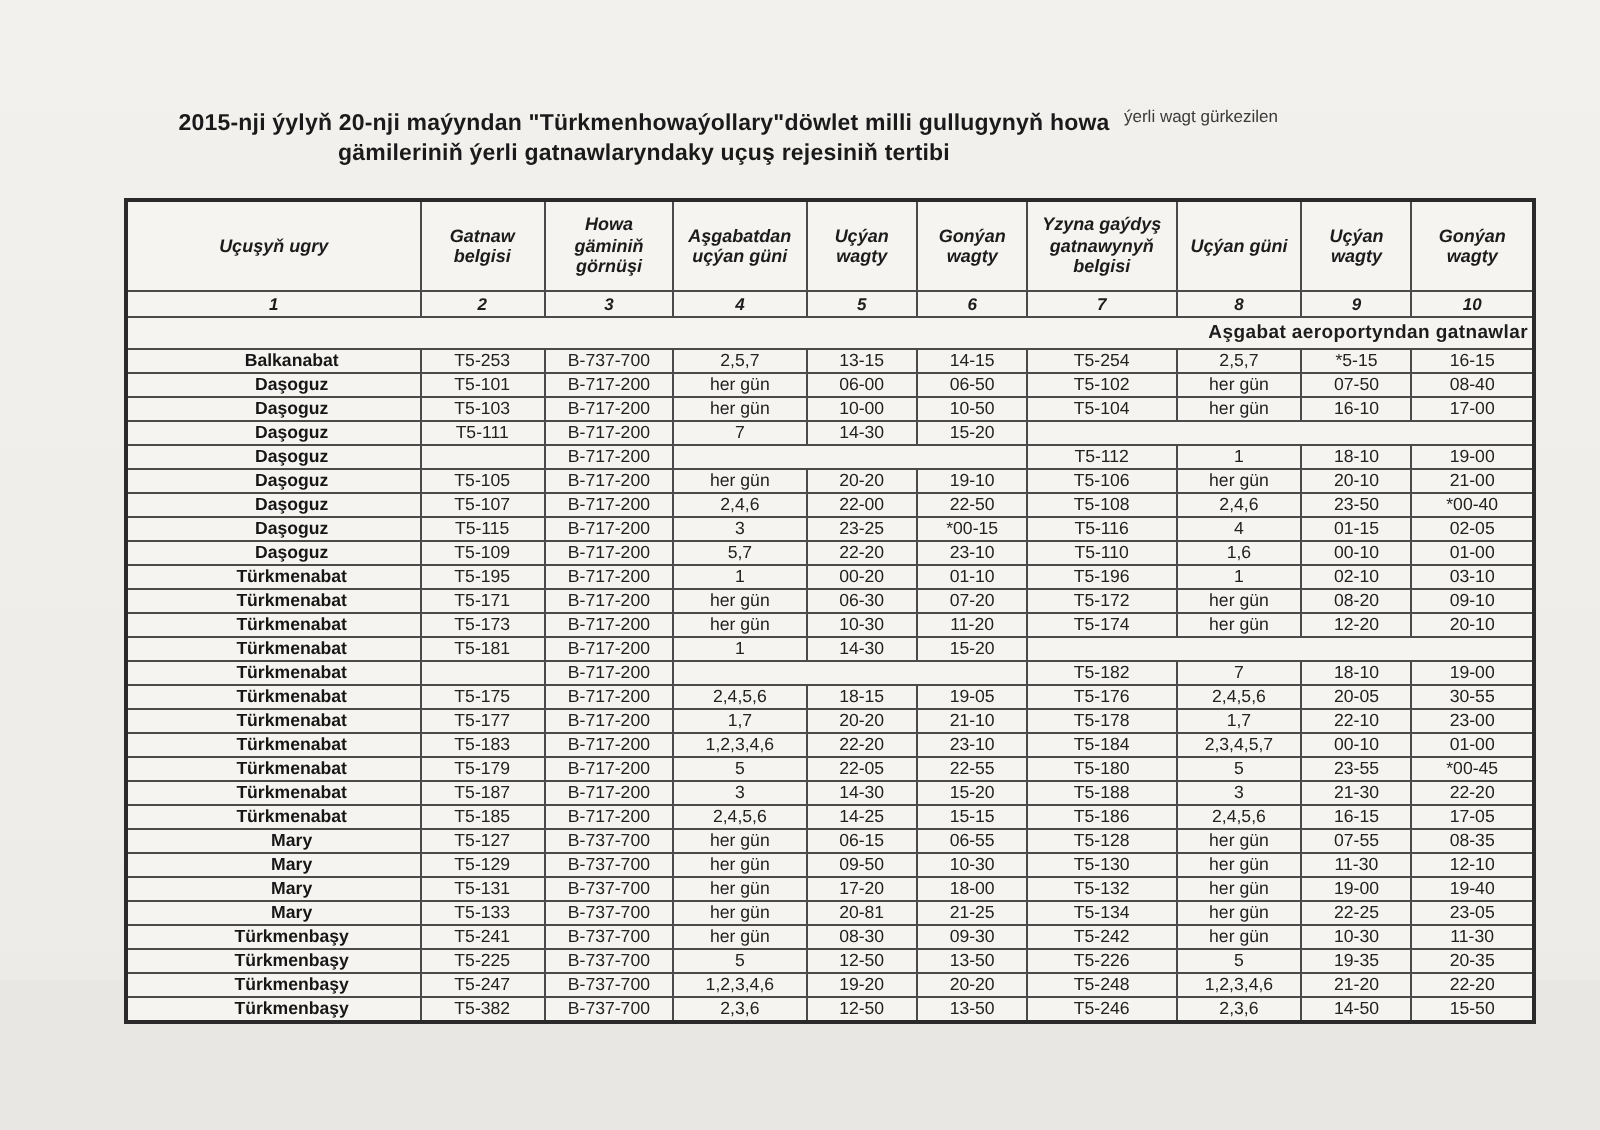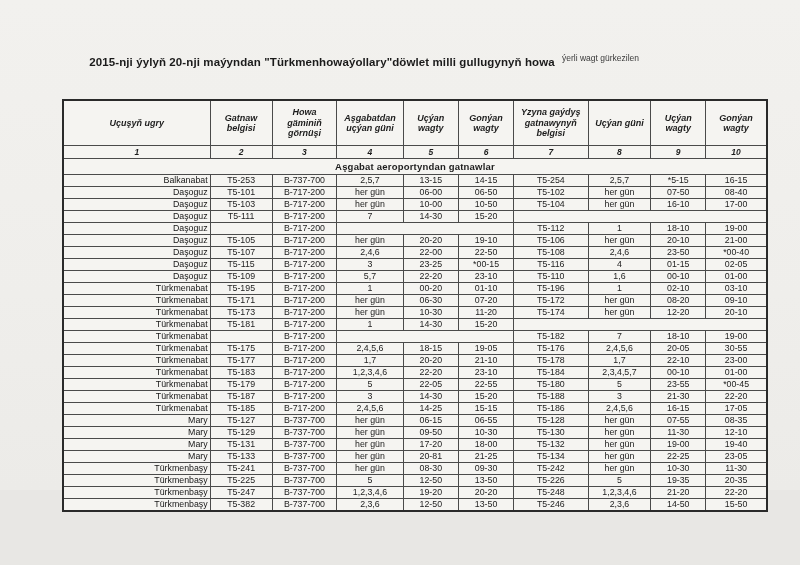--- a/index.html
+++ b/index.html
@@ -37,38 +37,39 @@
   tr.hdr th{
     height:44px;font-size:9px;line-height:10.5px;
     font-weight:bold;font-style:italic;text-align:center;
     white-space:normal;color:#1c1c1c;
   }
   tr.nums td{
     height:12px;font-size:8.5px;font-weight:bold;font-style:italic;
     text-align:center;line-height:12px;
   }
   tr.section td{
-    height:15px;font-size:9.5px;font-weight:bold;text-align:center;
+    height:15px;font-size:9.5px;font-weight:bold;text-align:right;
     line-height:15px;letter-spacing:0.2px;
   }
   tr.data td{
     height:11px;font-size:8.8px;line-height:11px;text-align:center;
     color:#222;
   }
   tr.data td.dest{
-    text-align:right;font-weight:normal;padding-left:20px;color:#161616;
+    text-align:center;font-weight:bold;padding-left:20px;color:#161616;
   }
 </style>
 </head>
 <body>
 
 <div class="sheet">
 
   <div class="title-block">
     <div>2015-nji ýylyň 20-nji maýyndan "Türkmenhowaýollary"döwlet milli gullugynyň howa</div>
+    <div>gämileriniň ýerli gatnawlaryndaky uçuş rejesiniň tertibi</div>
   </div>
 
   <div class="note-block">
     <div>ýerli wagt gürkezilen</div>
   </div>
 
   <table class="sched">
     <colgroup>
       <col style="width:20.9%">
         <col style="width:8.8%">

